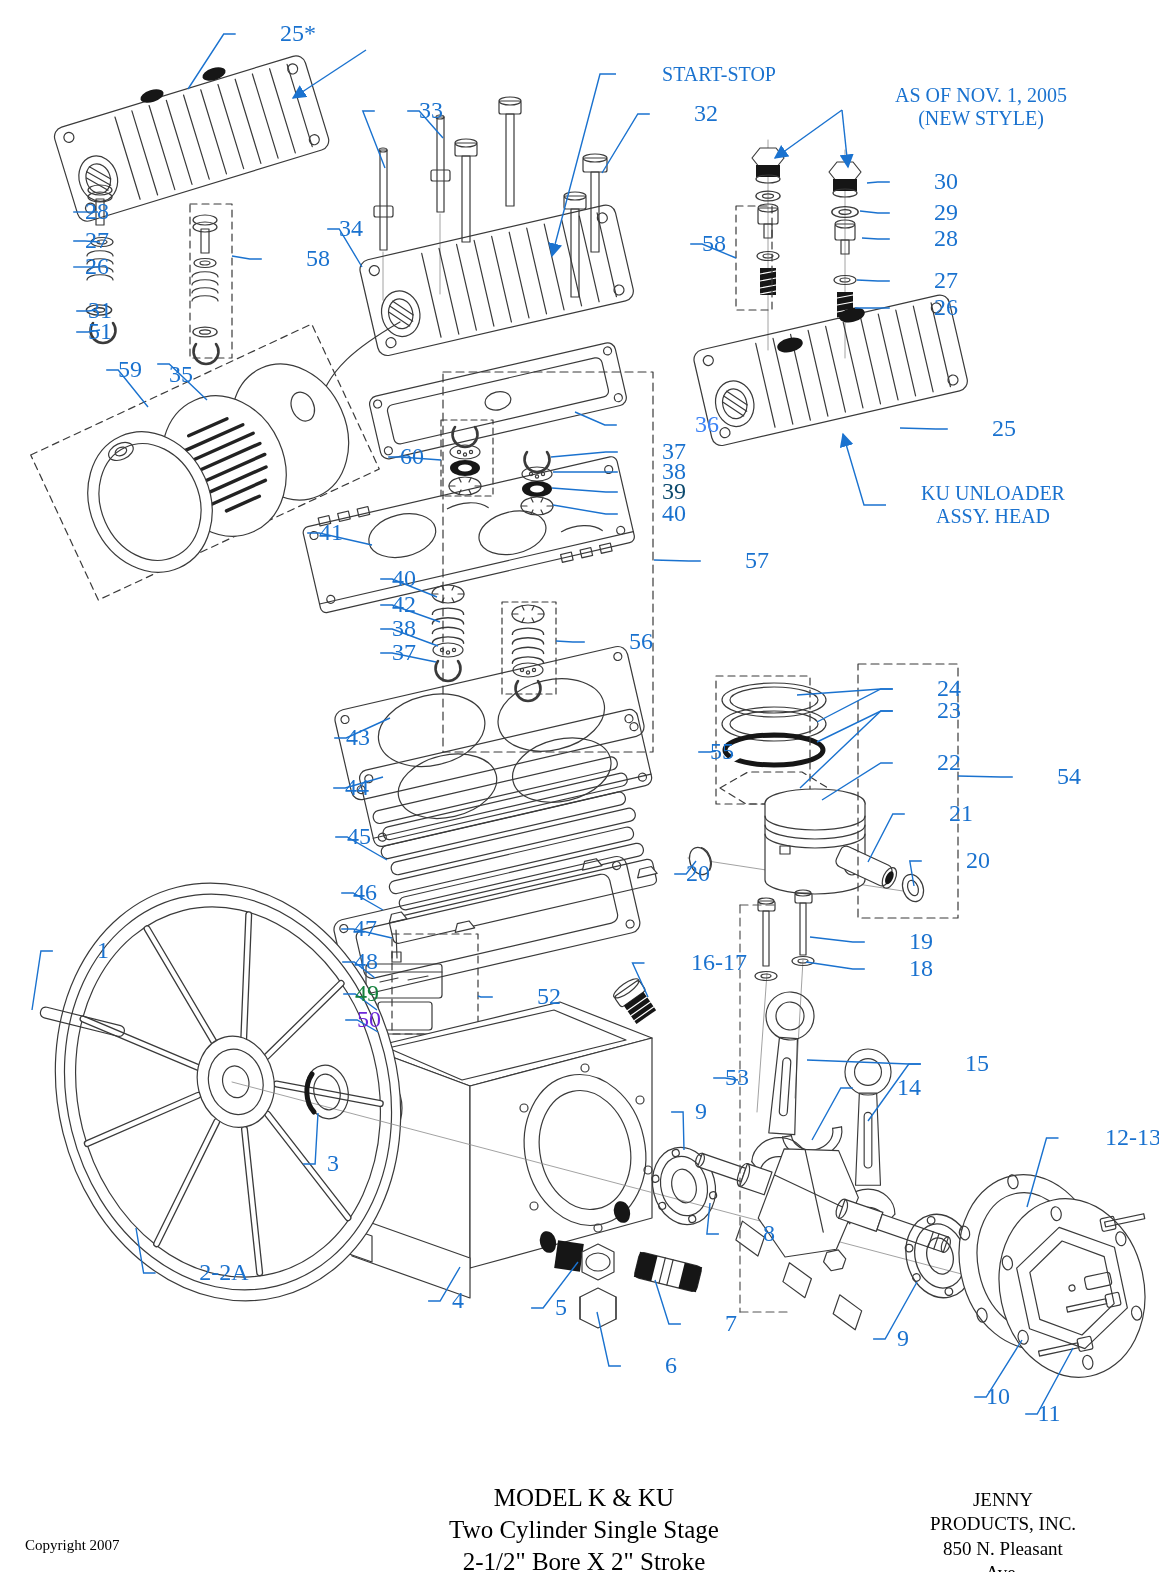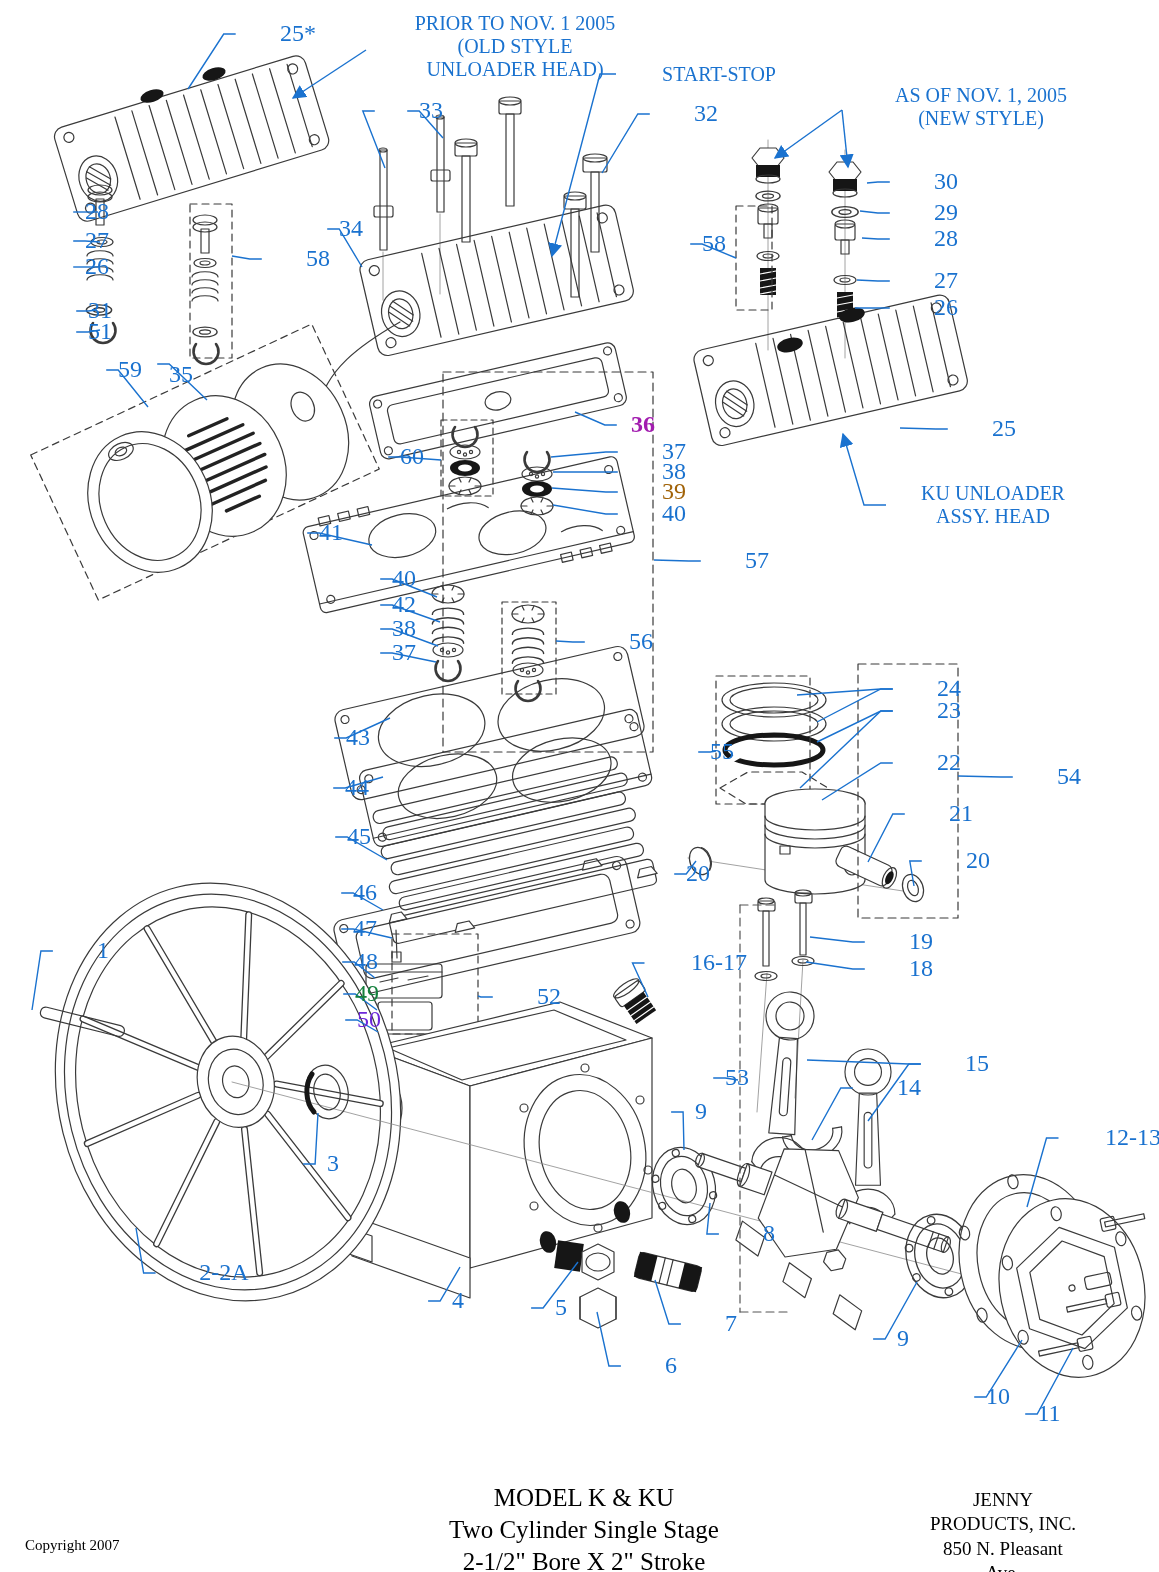--- a/index.html
+++ b/index.html
@@ -647,25 +647,25 @@
       <div class="callout" style="left: 391px; top: 110px; color: rgb(26, 114, 207);">33</div>
       <div class="callout" style="left: 311px; top: 228px; color: rgb(26, 114, 207);">34</div>
       <div class="callout" style="left: 666px; top: 113px; color: rgb(26, 114, 207);">32</div>
       <div class="callout" style="left: 906px; top: 181px; color: rgb(26, 114, 207);">30</div>
       <div class="callout" style="left: 906px; top: 212px; color: rgb(26, 114, 207);">29</div>
       <div class="callout" style="left: 906px; top: 238px; color: rgb(26, 114, 207);">28</div>
       <div class="callout" style="left: 906px; top: 280px; color: rgb(26, 114, 207);">27</div>
       <div class="callout" style="left: 906px; top: 307px; color: rgb(26, 114, 207);">26</div>
       <div class="callout" style="left: 674px; top: 243px; color: rgb(26, 114, 207);">58</div>
       <div class="callout" style="left: 964px; top: 428px; color: rgb(26, 114, 207);">25</div>
-      <div class="callout" style="left: 603px; top: 424px; color: #a21caf; font-weight: bold;">36</div>
+      <div class="callout" style="left: 667px; top: 424px; color: #3b82f6;">36</div>
       <div class="callout" style="left: 372px; top: 456px; color: rgb(26, 114, 207);">60</div>
       <div class="callout" style="left: 634px; top: 451px; color: rgb(26, 114, 207);">37</div>
       <div class="callout" style="left: 634px; top: 471px; color: rgb(26, 114, 207);">38</div>
-      <div class="callout" style="left: 634px; top: 491px; color: #a16207; text-align: center;">39</div>
+      <div class="callout" style="left: 634px; top: 491px; color: #0c4a6e; text-align: center;">39</div>
       <div class="callout" style="left: 634px; top: 513px; color: rgb(26, 114, 207);">40</div>
       <div class="callout" style="left: 291px; top: 532px; color: rgb(26, 114, 207);">41</div>
       <div class="callout" style="left: 717px; top: 560px; color: rgb(26, 114, 207);">57</div>
       <div class="callout" style="left: 364px; top: 578px; color: rgb(26, 114, 207);">40</div>
       <div class="callout" style="left: 364px; top: 604px; color: rgb(26, 114, 207);">42</div>
       <div class="callout" style="left: 364px; top: 628px; color: rgb(26, 114, 207);">38</div>
       <div class="callout" style="left: 364px; top: 652px; color: rgb(26, 114, 207);">37</div>
       <div class="callout" style="left: 601px; top: 641px; color: rgb(26, 114, 207);">56</div>
       <div class="callout" style="left: 318px; top: 737px; color: rgb(26, 114, 207);">43</div>
       <div class="callout" style="left: 317px; top: 787px; color: rgb(26, 114, 207);">44</div>
@@ -696,25 +696,20 @@
       <div class="callout" style="left: 63px; top: 950px; color: rgb(26, 114, 207);">1</div>
       <div class="callout" style="left: 293px; top: 1163px; color: rgb(26, 114, 207);">3</div>
       <div class="callout" style="left: 184px; top: 1272px; color: rgb(26, 114, 207);">2-2A</div>
       <div class="callout" style="left: 418px; top: 1300px; color: rgb(26, 114, 207);">4</div>
       <div class="callout" style="left: 521px; top: 1307px; color: rgb(26, 114, 207);">5</div>
       <div class="callout" style="left: 631px; top: 1365px; color: rgb(26, 114, 207);">6</div>
       <div class="callout" style="left: 691px; top: 1323px; color: rgb(26, 114, 207);">7</div>
       <div class="callout" style="left: 863px; top: 1338px; color: rgb(26, 114, 207);">9</div>
       <div class="callout" style="left: 958px; top: 1396px; color: rgb(26, 114, 207);">10</div>
       <div class="callout" style="left: 1009px; top: 1413px; color: rgb(26, 114, 207);">11</div>
-      <div class="annotation" style="left: 475px; top: 12px; color: rgb(26, 114, 207);">
-        <div>PRIOR TO NOV. 1 2005</div>
-        <div>(OLD STYLE</div>
-        <div>UNLOADER HEAD)</div>
-      </div>
       <div class="annotation" style="left: 679px; top: 63px; color: rgb(26, 114, 207);">
         <div>START-STOP</div>
       </div>
       <div class="annotation" style="left: 941px; top: 84px; color: rgb(26, 114, 207);">
         <div>AS OF NOV. 1, 2005</div>
         <div>(NEW STYLE)</div>
       </div>
       <div class="annotation" style="left: 953px; top: 482px; color: rgb(26, 114, 207);">
         <div>KU UNLOADER</div>
         <div>ASSY. HEAD</div>

